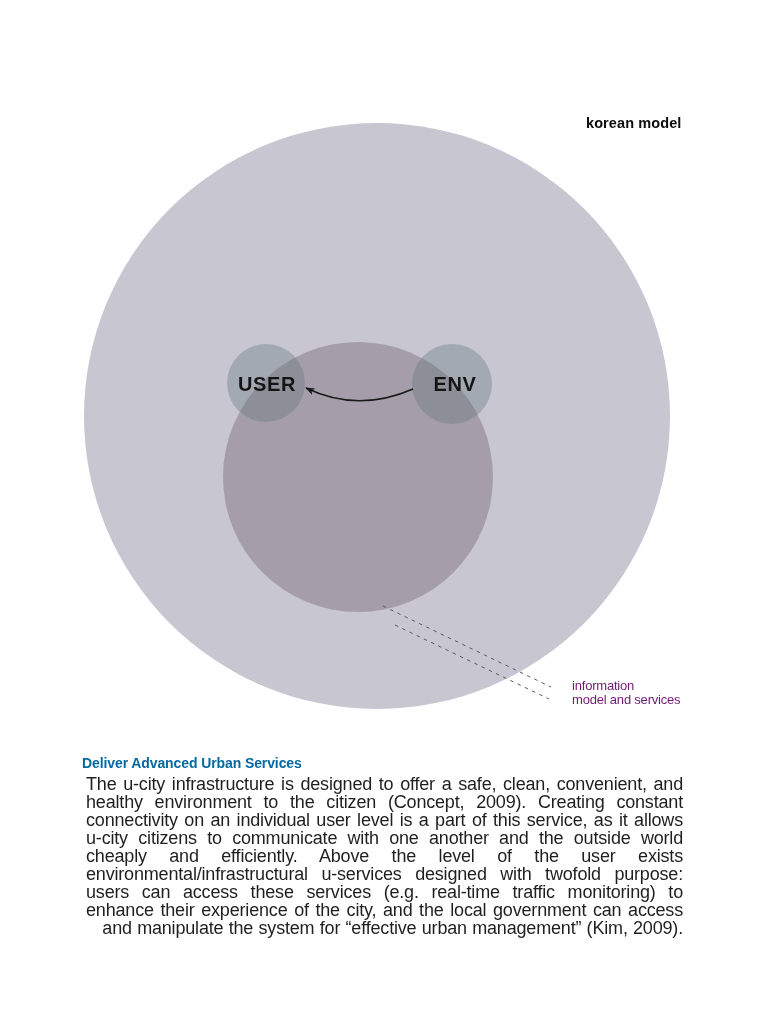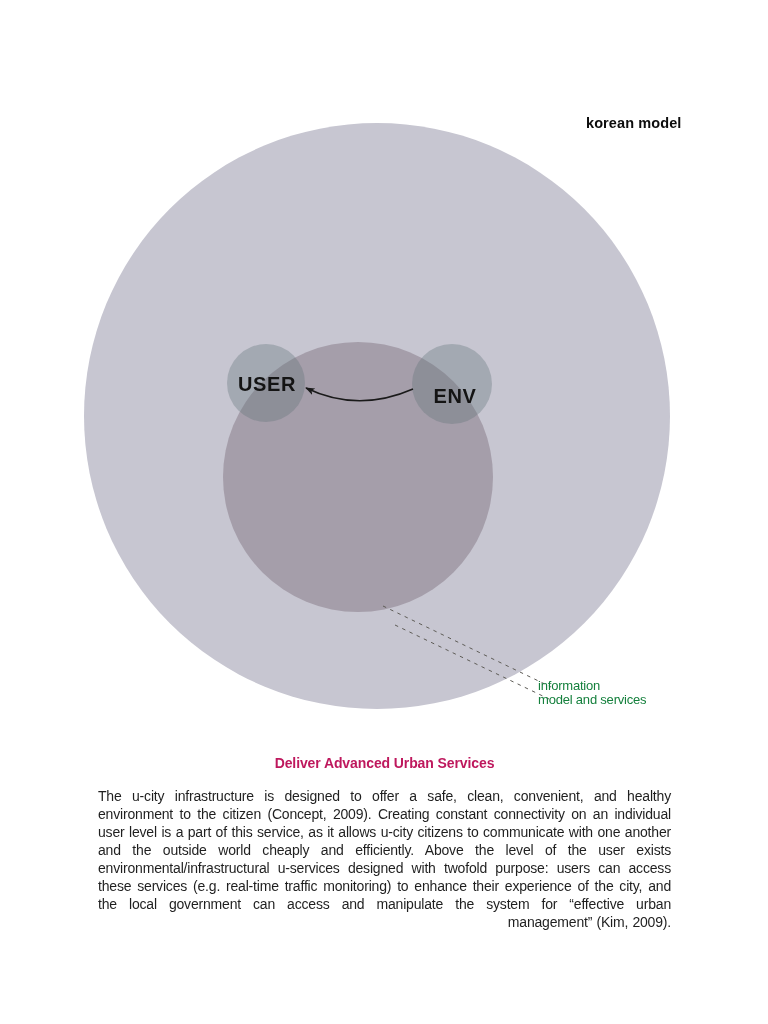--- a/index.html
+++ b/index.html
@@ -20,41 +20,41 @@
   #diagram-title {
     position: absolute; left: 586px; top: 115px;
     font-size: 14.5px; font-weight: bold; color: #0d0d0d; letter-spacing: 0.1px;
   }
   .node-label {
     position: absolute; transform: translate(-50%, -50%);
     font-size: 20px; font-weight: bold; color: #141414; letter-spacing: 0.6px;
     white-space: nowrap;
   }
   #user-label { left: 267px; top: 384px; }
-  #env-label  { left: 455px; top: 396px; }
+  #env-label  { left: 455px; top: 384px; }
 
   #overlay { position: absolute; left: 0; top: 0; pointer-events: none; }
 
   #callout-labels {
-    position: absolute; left: 538px; top: 679px;
-    font-size: 13px; line-height: 13.5px; color: #15803d;
+    position: absolute; left: 572px; top: 679px;
+    font-size: 13px; line-height: 13.5px; color: #701a75;
     letter-spacing: -0.2px; white-space: nowrap;
   }
 
   #caption {
     position: absolute; left: 82px; top: 755px; width: 605px;
     color: #1f1f1f;
   }
   #caption-heading {
-    text-align: center; font-size: 14px; font-weight: bold; color: #be185d;
+    text-align: left; font-size: 14px; font-weight: bold; color: #0369a1;
     margin: 0 0 4px 0; letter-spacing: -0.1px;
   }
   #caption-body {
-    margin: 16px;
-    font-size: 14px; line-height: 18px; letter-spacing: -0.18px;
+    margin: 4px;
+    font-size: 18px; line-height: 18px; letter-spacing: -0.18px;
     text-align: justify; text-align-last: right; word-spacing: 0.5px;
   }
 </style>
 </head>
 <body>
 
 <div id="page">
 
   <div id="diagram-title">korean model</div>
 

